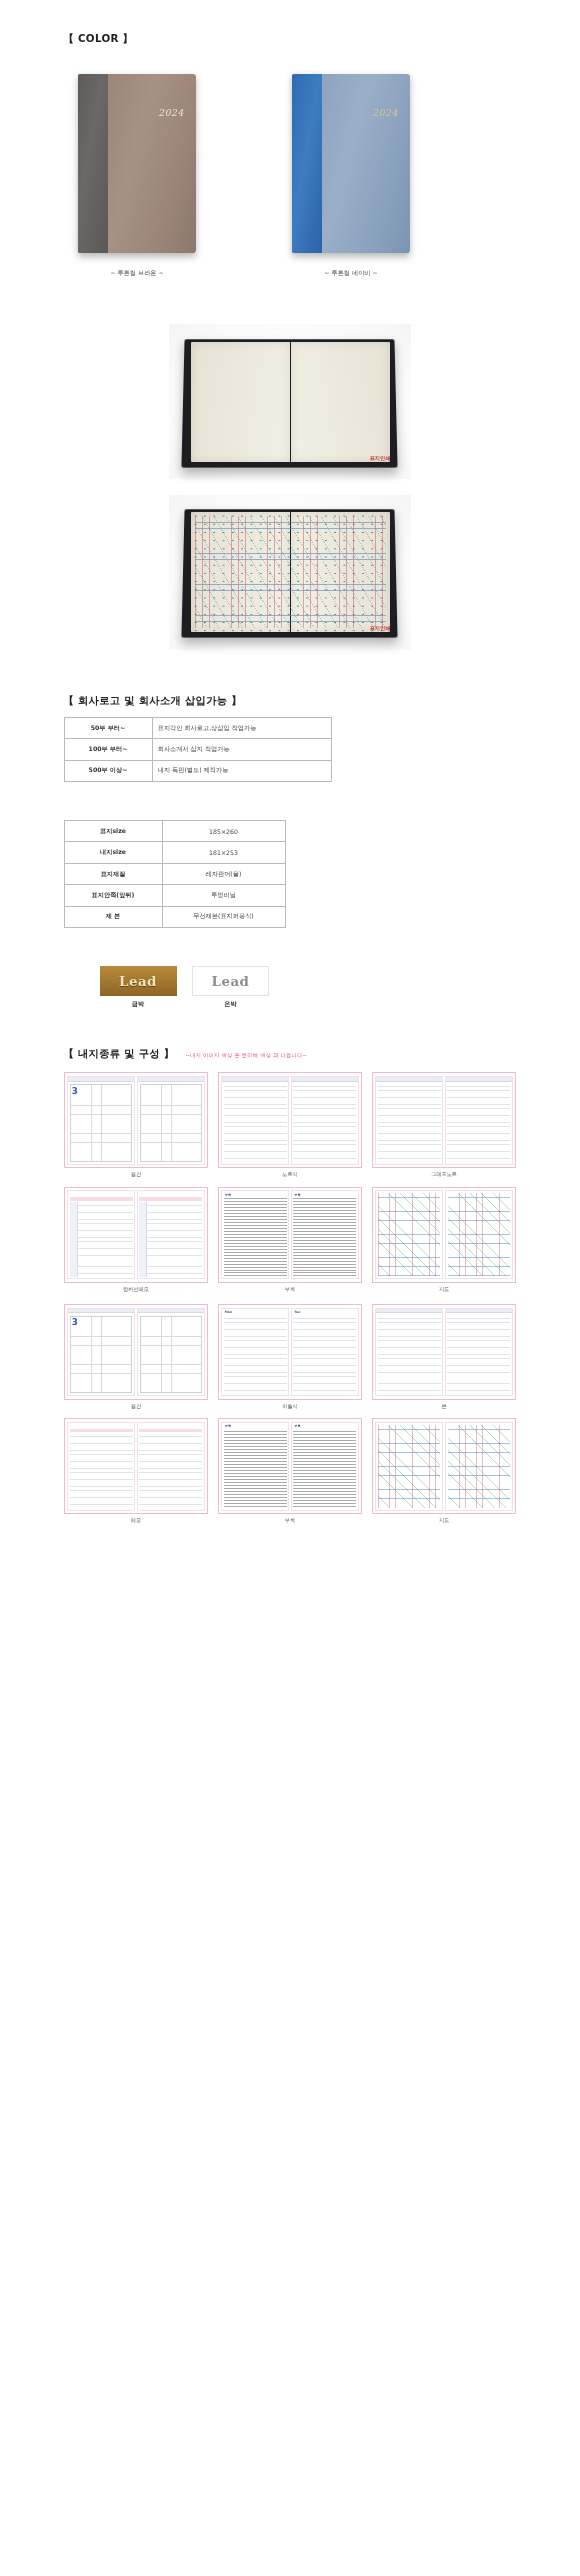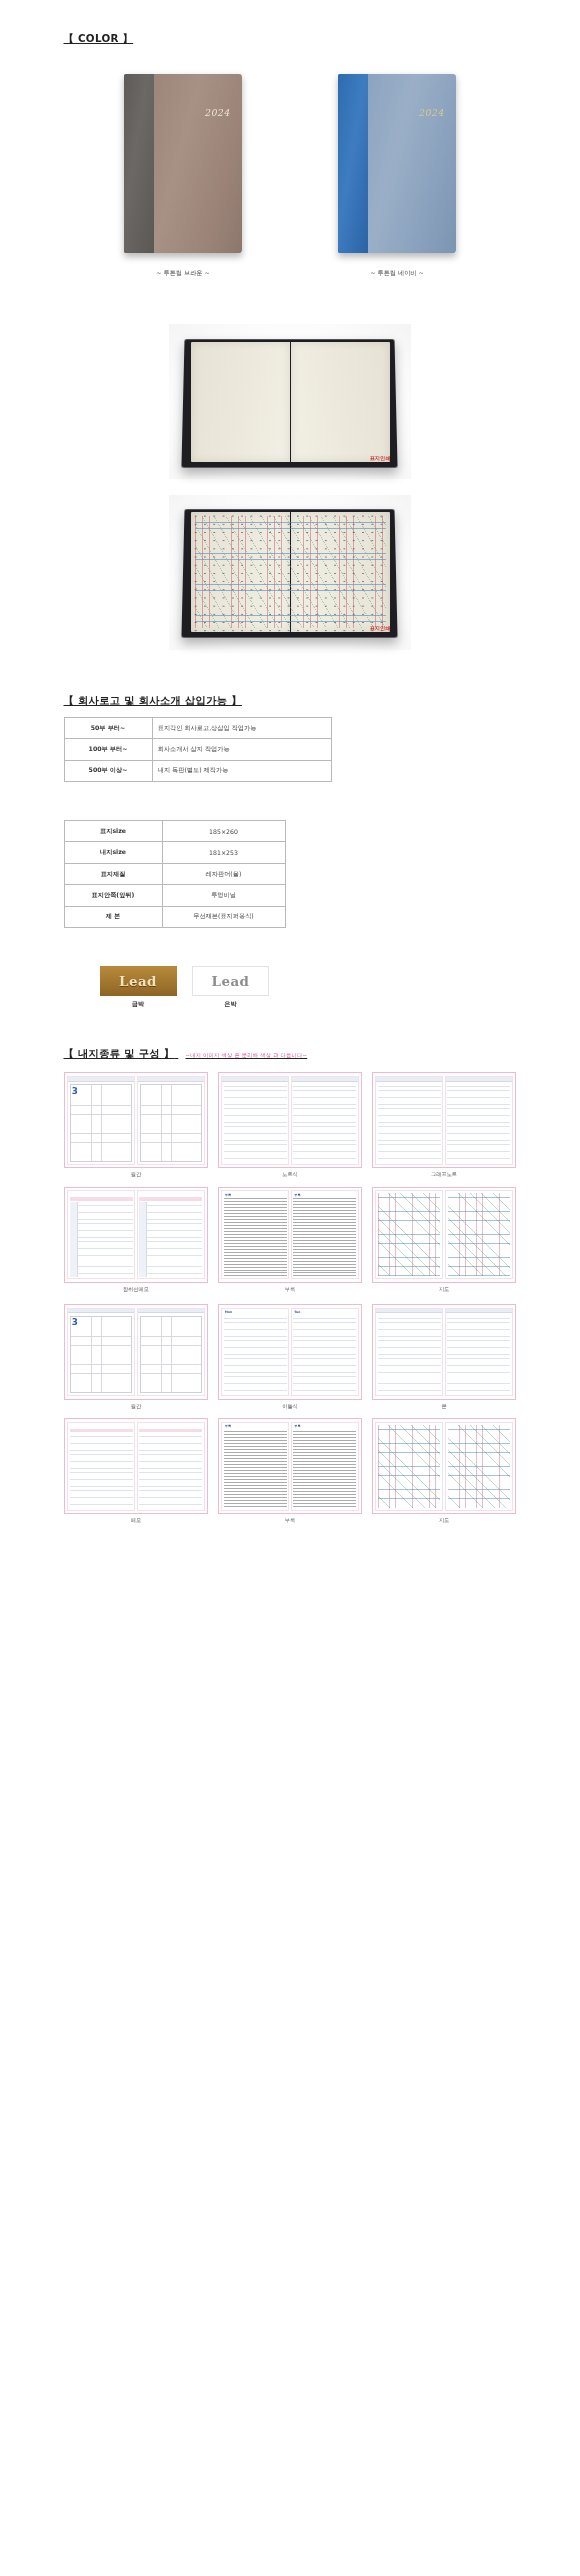--- a/index.html
+++ b/index.html
@@ -22,30 +22,28 @@
     position: relative;
   }
 
   
   .sec-head {
     font-size: 10.3px;
     font-weight: bold;
     color: #222;
     letter-spacing: 0.3px;
     margin: 0 0 9.3px 0;
-    text-decoration: underline;
   }
 
   
   .color-wrap {
     padding-top: 32px;
   }
   .color-row {
     display: flex;
-    justify-content: center;
     gap: 67px;
     margin-top: 24px;
   }
   .color-item {
     width: 147px;
     text-align: center;
   }
   .book-frame {
     width: 147px;
     height: 191px;

